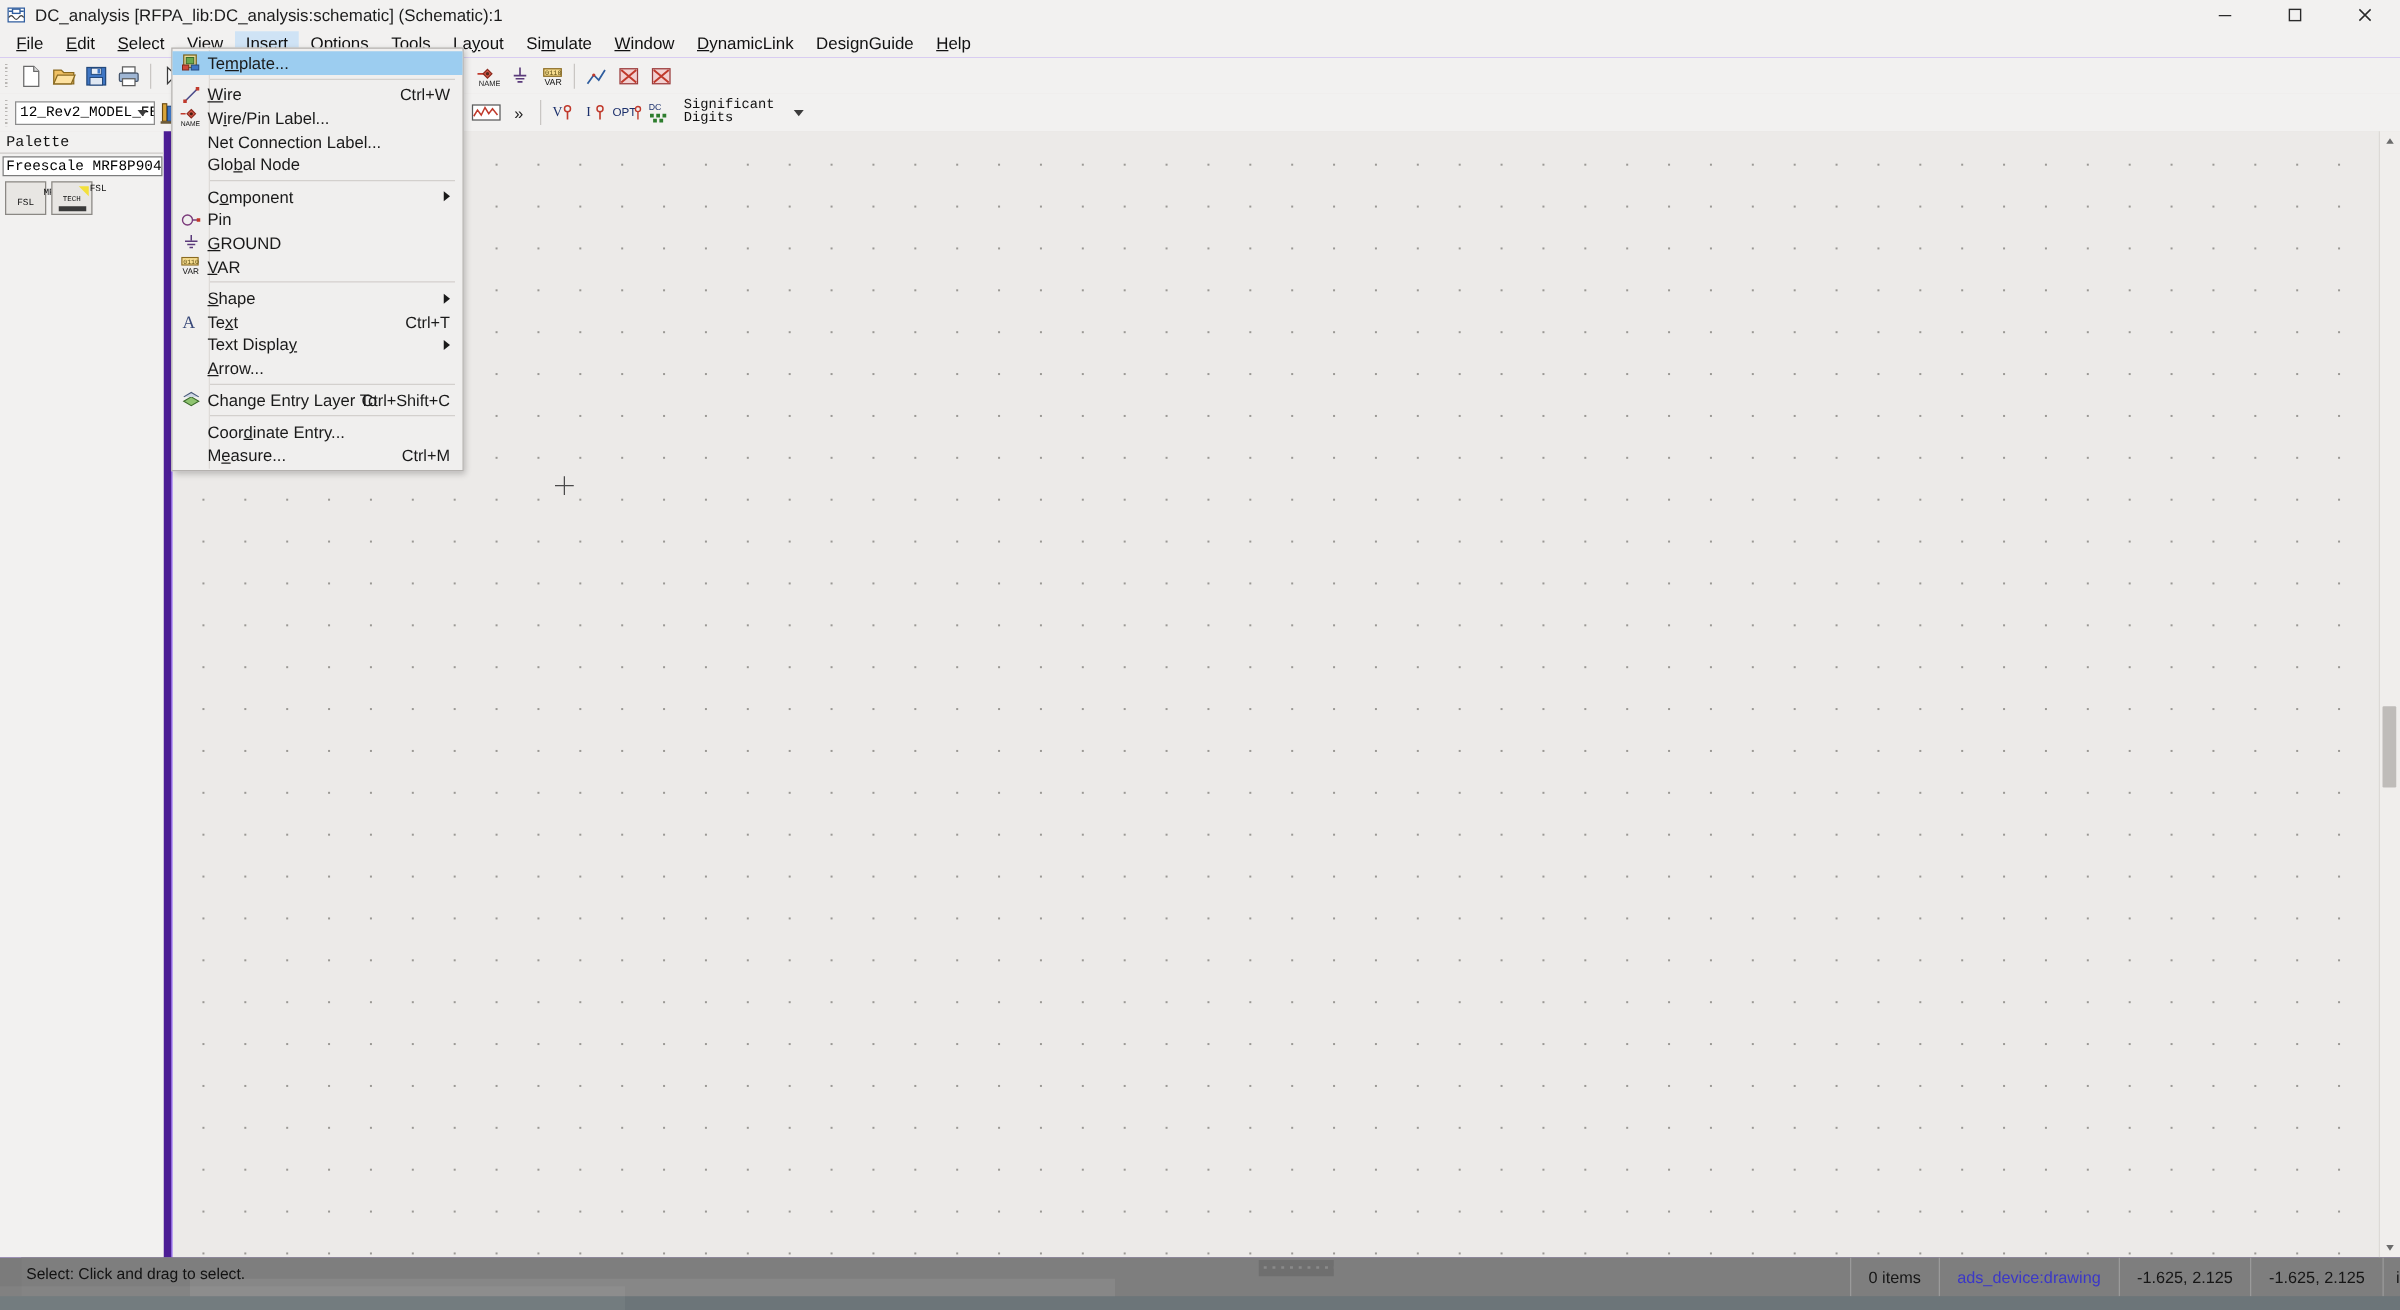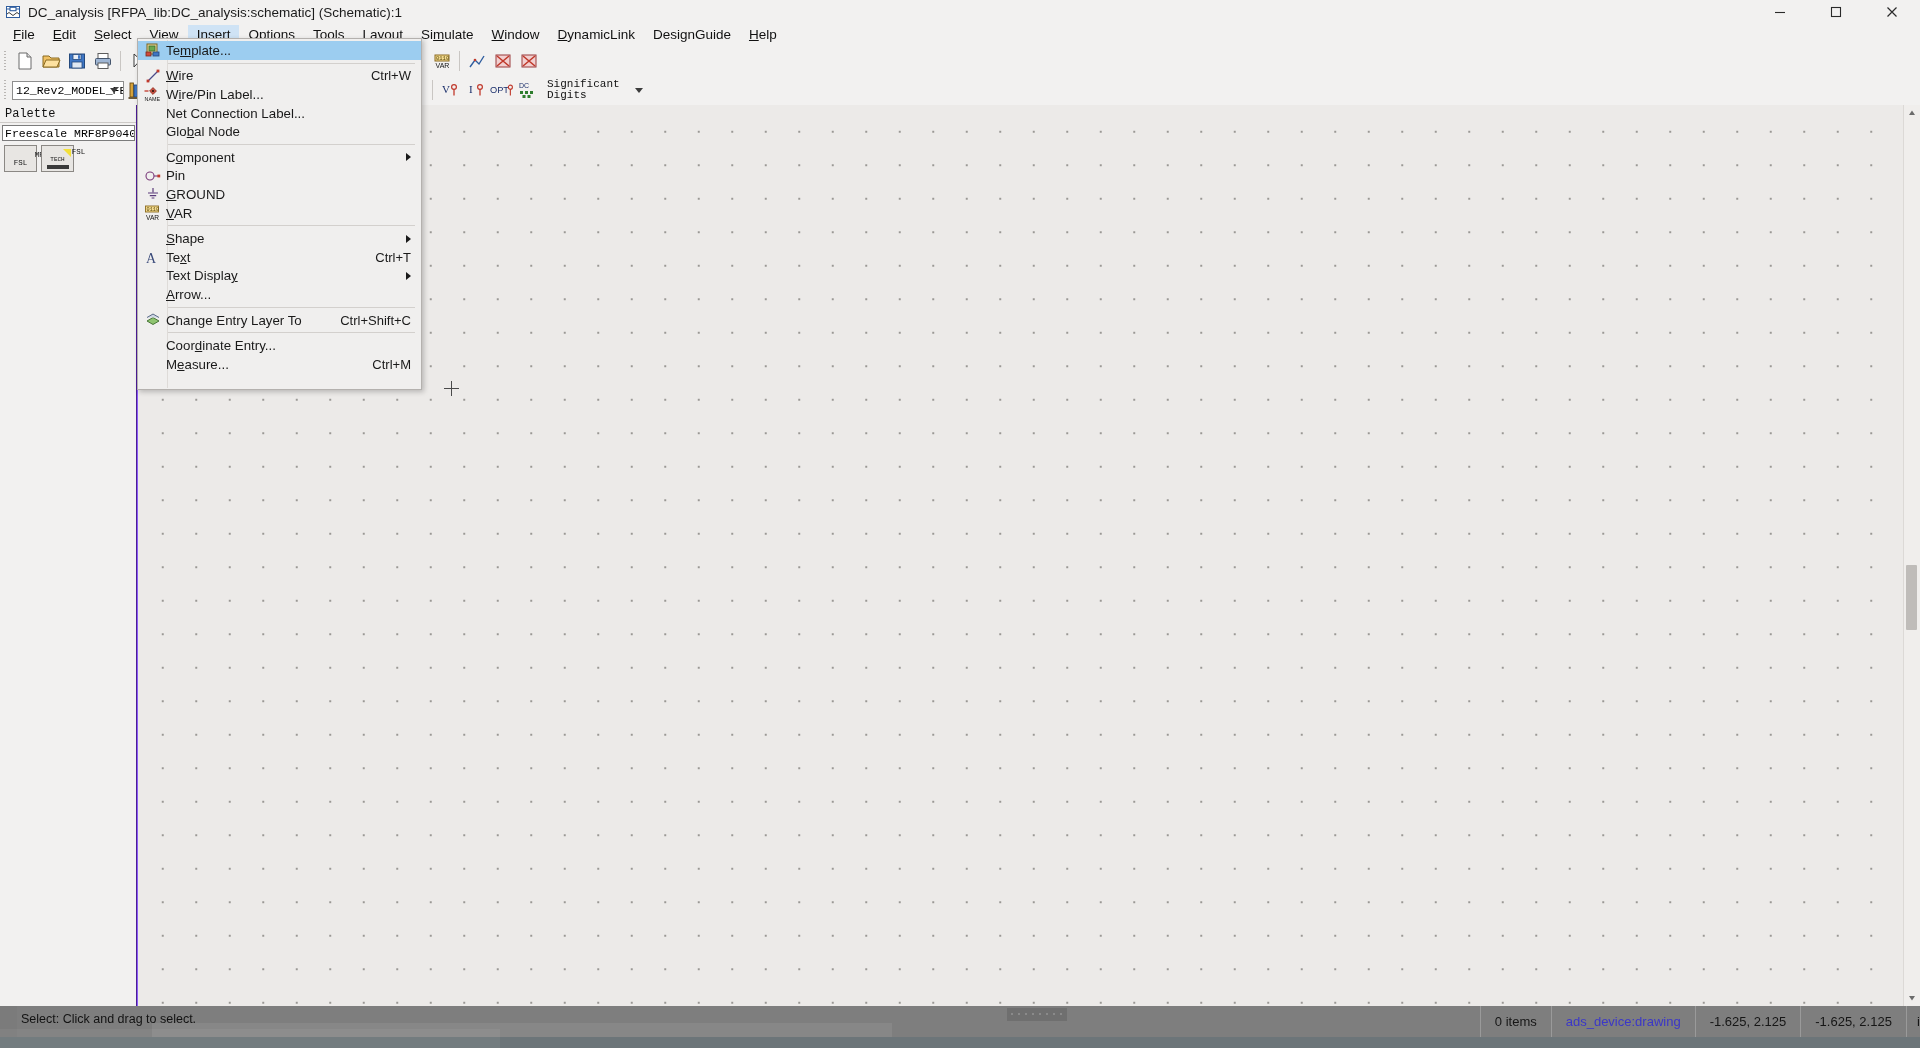--- a/index.html
+++ b/index.html
@@ -89,21 +89,21 @@
   .ddarrow { width: 0; height: 0; border-left: 4px solid transparent; border-right: 4px solid transparent; border-top: 5px solid #3c3c3c; }
 
   .sigdig {
     font-family: "Liberation Mono", monospace; font-size: 11px; color: #111;
     line-height: 11px; white-space: pre; margin-left: 6px; flex: none;
   }
 
   
   .palette {
     position: absolute; left: 0; top: 105px; width: 137px; bottom: 42px;
-    background: #f2f1f0; border-right: 1px solid #4c1d95;
+    background: #f2f1f0; border-right: 6px solid #4c1d95;
     box-sizing: border-box;
   }
   .palette-title {
     height: 17px; padding-left: 5px; font-family: "Liberation Mono", monospace;
     font-size: 12px; color: #111; display: flex; align-items: center;
     border-bottom: 1px solid #cdcac7;
   }
   .palette-combo {
     margin: 2px 1px 0 2px; height: 16px; background: #fff; border: 1px solid #7c7c7c;
     font-family: "Liberation Mono", monospace; font-size: 11.5px; color: #000;
@@ -155,24 +155,24 @@
     background: #bfbcb9; border-radius: 1px;
   }
   .vscroll .arrow-up, .vscroll .arrow-dn {
     position: absolute; left: 0; width: 16px; height: 16px;
     display: flex; align-items: center; justify-content: center;
   }
   .vscroll .arrow-up { top: 0; } .vscroll .arrow-dn { bottom: 0; }
 
   
   .menu {
-    position: absolute; left: 137px; top: 38px; width: 285px;
+    position: absolute; left: 137px; top: 38px; width: 234px;
     background: #f0efee; border: 1px solid #b4b1ae;
     box-shadow: 2px 2px 5px rgba(0,0,0,0.22);
-    padding: 2px 0 15px 0; box-sizing: border-box; z-index: 60;
+    padding: 2px 0 2px 0; box-sizing: border-box; z-index: 60;
     font-size: 13.3px; color: #1a1a1a;
   }
   .menu .gutter {
     position: absolute; left: 1px; top: 1px; bottom: 1px; width: 28px;
     background: #f0efee; border-right: 1px solid #dedbd8;
   }
   .menu .row {
     position: relative; height: 18.6px; display: flex; align-items: center;
     padding-left: 28px; z-index: 2;
   }

